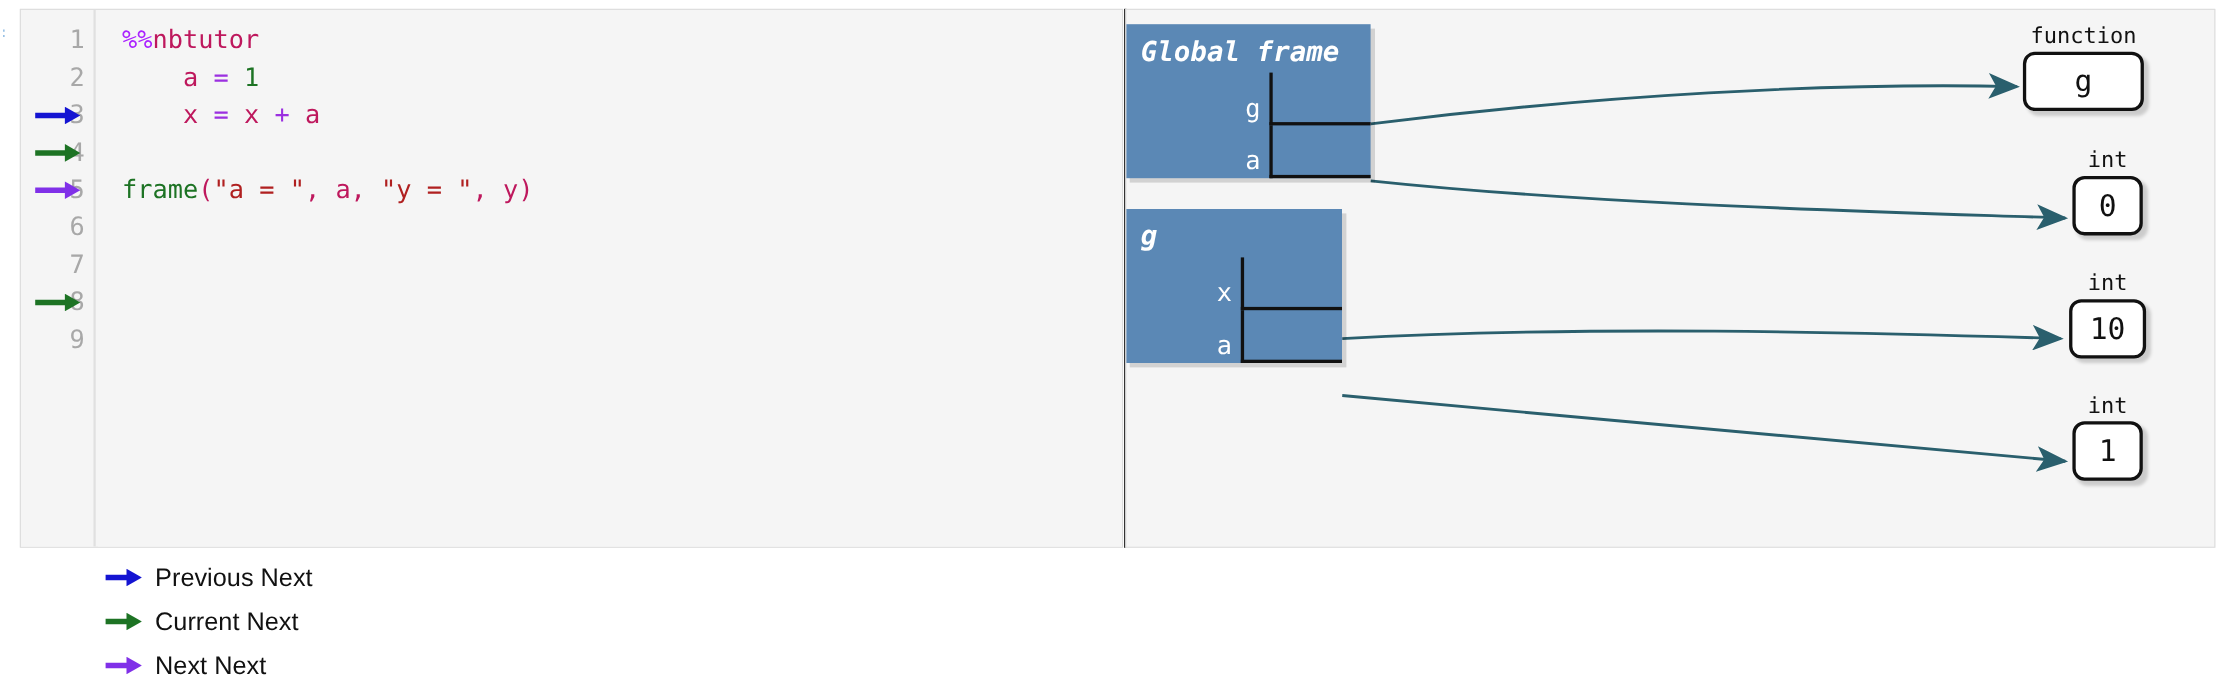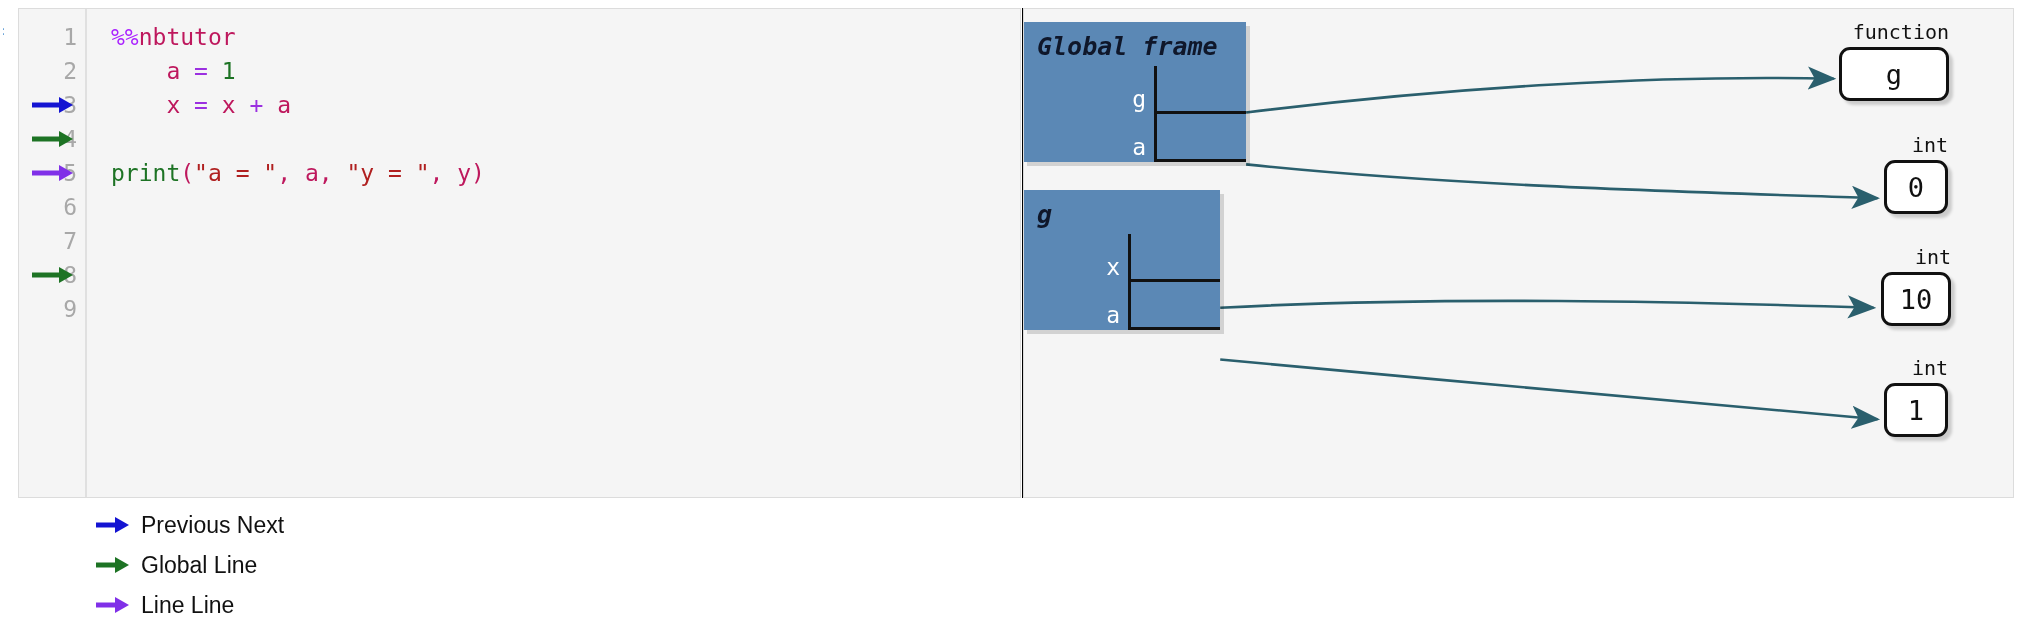--- a/index.html
+++ b/index.html
@@ -104,21 +104,21 @@
   }
 
   .frame {
     position: absolute;
     background: #5b88b5;
     box-shadow: 4px 4px 0 rgba(0,0,0,0.14);
   }
   .frame-title {
     position: absolute;
     left: 14px; top: 10px;
-    color: #0f172a;
+    color: #ffffff;
     font-family: "DejaVu Sans Mono", monospace;
     font-size: 25px;
     font-weight: bold;
     font-style: italic;
     white-space: nowrap;
   }
   .var-row {
     position: absolute;
     height: 48px;
   }
@@ -140,21 +140,21 @@
   }
   .var-cell.with-bottom { border-bottom: 3px solid #111111; }
 
   
   .obj {
     position: absolute;
   }
   .obj-type {
     position: absolute;
     top: 0; left: 0; right: 0;
-    text-align: right;
+    text-align: center;
     color: #111111;
     font-family: "DejaVu Sans Mono", monospace;
     font-size: 20px;
     line-height: 22px;
     white-space: nowrap;
   }
   .obj-box {
     position: absolute;
     top: 26px; left: 0;
     background: #ffffff;
@@ -241,21 +241,21 @@
             <path d="M28,9 L42,17 L28,25 Z" fill="#1d7324"></path>
           </svg>
         </div>
         <div class="ln" style="top: 283px;">9</div>
       </div>
     <div class="code-area" id="code-area">
         <div class="code-line"><span class="tok-magic">%%</span><span class="tok-plain">nbtutor</span></div>
         <div class="code-line"><span class="tok-plain">    a </span><span class="tok-op">=</span><span class="tok-plain"> </span><span class="tok-num">1</span></div>
         <div class="code-line"><span class="tok-plain">    x </span><span class="tok-op">=</span><span class="tok-plain"> x </span><span class="tok-op">+</span><span class="tok-plain"> a</span></div>
         <div class="code-line">&nbsp;</div>
-        <div class="code-line"><span class="tok-builtin">print</span><span class="tok-plain">(</span><span class="tok-str">"a = "</span><span class="tok-plain">, a, </span><span class="tok-str">"y = "</span><span class="tok-plain">, y)</span></div>
+        <div class="code-line"><span class="tok-builtin">frame</span><span class="tok-plain">(</span><span class="tok-str">"a = "</span><span class="tok-plain">, a, </span><span class="tok-str">"y = "</span><span class="tok-plain">, y)</span></div>
       </div>
   </div>
 
   <div class="viz-divider"></div>
 
   <div class="viz-panel">
 
     <svg class="connectors" width="991" height="490" viewBox="0 0 991 490">
       <defs>
         <marker id="ahead" markerWidth="11" markerHeight="9" refX="10" refY="4.5" orient="auto" markerUnits="strokeWidth">
@@ -324,24 +324,24 @@
             <line x1="1" y1="8" x2="22" y2="8" stroke="#1414d2" stroke-width="5"></line>
             <path d="M20,0 L34,8 L20,16 Z" fill="#1414d2"></path>
           </svg></span>
         <span class="legend-label">Previous Next</span>
       </div>
       <div class="legend-row">
         <span class="legend-arrow"><svg width="34" height="16" viewBox="0 0 34 16">
             <line x1="1" y1="8" x2="22" y2="8" stroke="#1d7324" stroke-width="5"></line>
             <path d="M20,0 L34,8 L20,16 Z" fill="#1d7324"></path>
           </svg></span>
-        <span class="legend-label">Global Line</span>
+        <span class="legend-label">Current Next</span>
       </div>
       <div class="legend-row">
         <span class="legend-arrow"><svg width="34" height="16" viewBox="0 0 34 16">
             <line x1="1" y1="8" x2="22" y2="8" stroke="#8030e8" stroke-width="5"></line>
             <path d="M20,0 L34,8 L20,16 Z" fill="#8030e8"></path>
           </svg></span>
-        <span class="legend-label">Line Line</span>
+        <span class="legend-label">Next Next</span>
       </div>
     </div>
 
 </div>
 
 </body></html>

